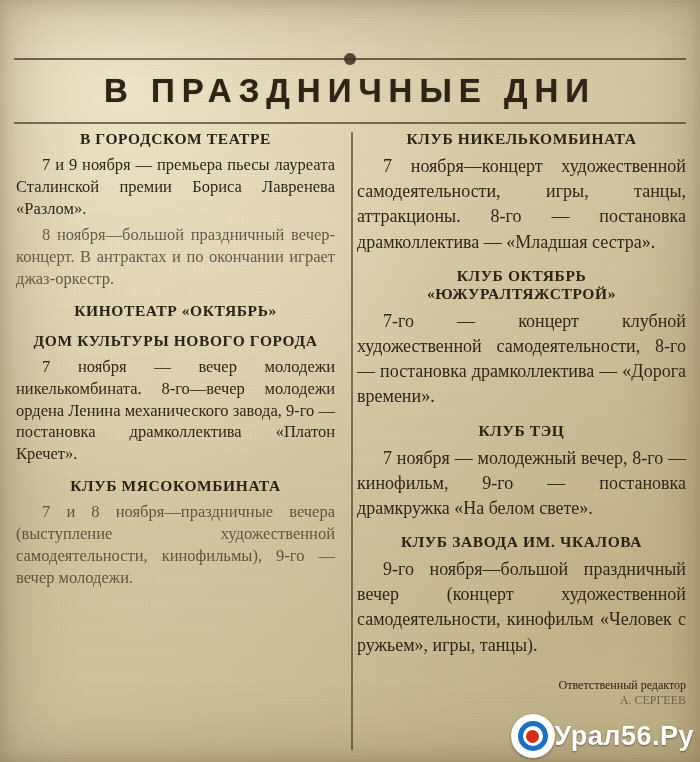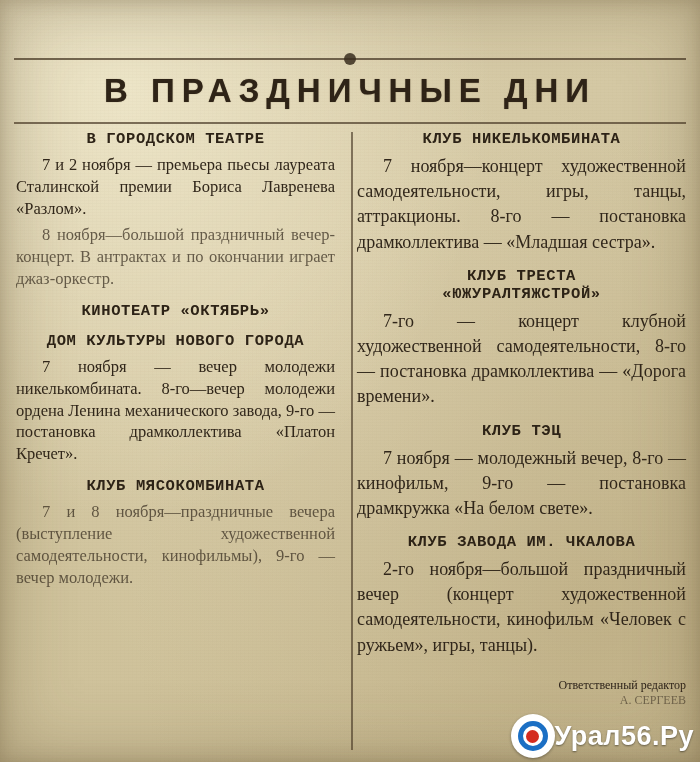--- a/index.html
+++ b/index.html
@@ -117,21 +117,21 @@
     opacity: .65;
     margin-top: 2px;
     margin-bottom: 4px;
   }
   .col-right {
     flex: 1;
     padding-left: 4px;
   }
 
   h2.sec {
-    font-family: Liberation Mono, monospace;
+    font-family: Liberation Serif, serif;
     font-weight: bold;
     font-size: 15.5px;
     letter-spacing: .6px;
     text-align: center;
     margin: 12px 0 6px 0;
     color: #2c2216;
   }
   h2.sec.first { margin-top: 0; }
   h2.sec .l2 { display: block; }
 
@@ -222,51 +222,51 @@
 
   <div class="masthead">В ПРАЗДНИЧНЫЕ ДНИ</div>
 
   <div class="head-rule"></div>
 
   <div class="columns">
 
     <div class="col col-left">
 
       <h2 class="sec first">В ГОРОДСКОМ ТЕАТРЕ</h2>
-      <p class="body">7 и 2 ноября — премьера пьесы лауреата Сталинской премии Бориса Лавренева «Разлом».</p>
+      <p class="body">7 и 9 ноября — премьера пьесы лауреата Сталинской премии Бориса Лавренева «Разлом».</p>
       <p class="body fade2">8 ноября—большой праздничный вечер-концерт. В антрактах и по окончании играет джаз-оркестр.</p>
 
       <h2 class="sec">КИНОТЕАТР «ОКТЯБРЬ»</h2>
 
       <h2 class="sec">ДОМ КУЛЬТУРЫ НОВОГО ГОРОДА</h2>
       <p class="body">7 ноября — вечер молодежи никелькомбината. 8-го—вечер молодежи ордена Ленина механического завода, 9-го — постановка драмколлектива «Платон Кречет».</p>
 
       <h2 class="sec">КЛУБ МЯСОКОМБИНАТА</h2>
       <p class="body fade2">7 и 8 ноября—праздничные вечера (выступление художественной самодеятельности, кинофильмы), 9-го — вечер молодежи.</p>
 
     </div>
 
     <div class="divider"></div>
 
     <div class="col col-right">
 
       <h2 class="sec first">КЛУБ НИКЕЛЬКОМБИНАТА</h2>
       <p class="body">7 ноября—концерт художественной самодеятельности, игры, танцы, аттракционы. 8-го — постановка драмколлектива — «Младшая сестра».</p>
 
       <h2 class="sec">
-        <span>КЛУБ ТРЕСТА</span>
+        <span>КЛУБ ОКТЯБРЬ</span>
         <span class="l2">«ЮЖУРАЛТЯЖСТРОЙ»</span>
       </h2>
       <p class="body">7-го — концерт клубной художественной самодеятельности, 8-го — постановка драмколлектива — «Дорога времени».</p>
 
       <h2 class="sec">КЛУБ ТЭЦ</h2>
       <p class="body">7 ноября — молодежный вечер, 8-го — кинофильм, 9-го — постановка драмкружка «На белом свете».</p>
 
       <h2 class="sec">КЛУБ ЗАВОДА ИМ. ЧКАЛОВА</h2>
-      <p class="body">2-го ноября—большой праздничный вечер (концерт художественной самодеятельности, кинофильм «Человек с ружьем», игры, танцы).</p>
+      <p class="body">9-го ноября—большой праздничный вечер (концерт художественной самодеятельности, кинофильм «Человек с ружьем», игры, танцы).</p>
 
       <div class="editor">
         <span>Ответственный редактор</span>
         <span class="name fade3">А. СЕРГЕЕВ</span>
       </div>
 
     </div>
 
   </div>
 

